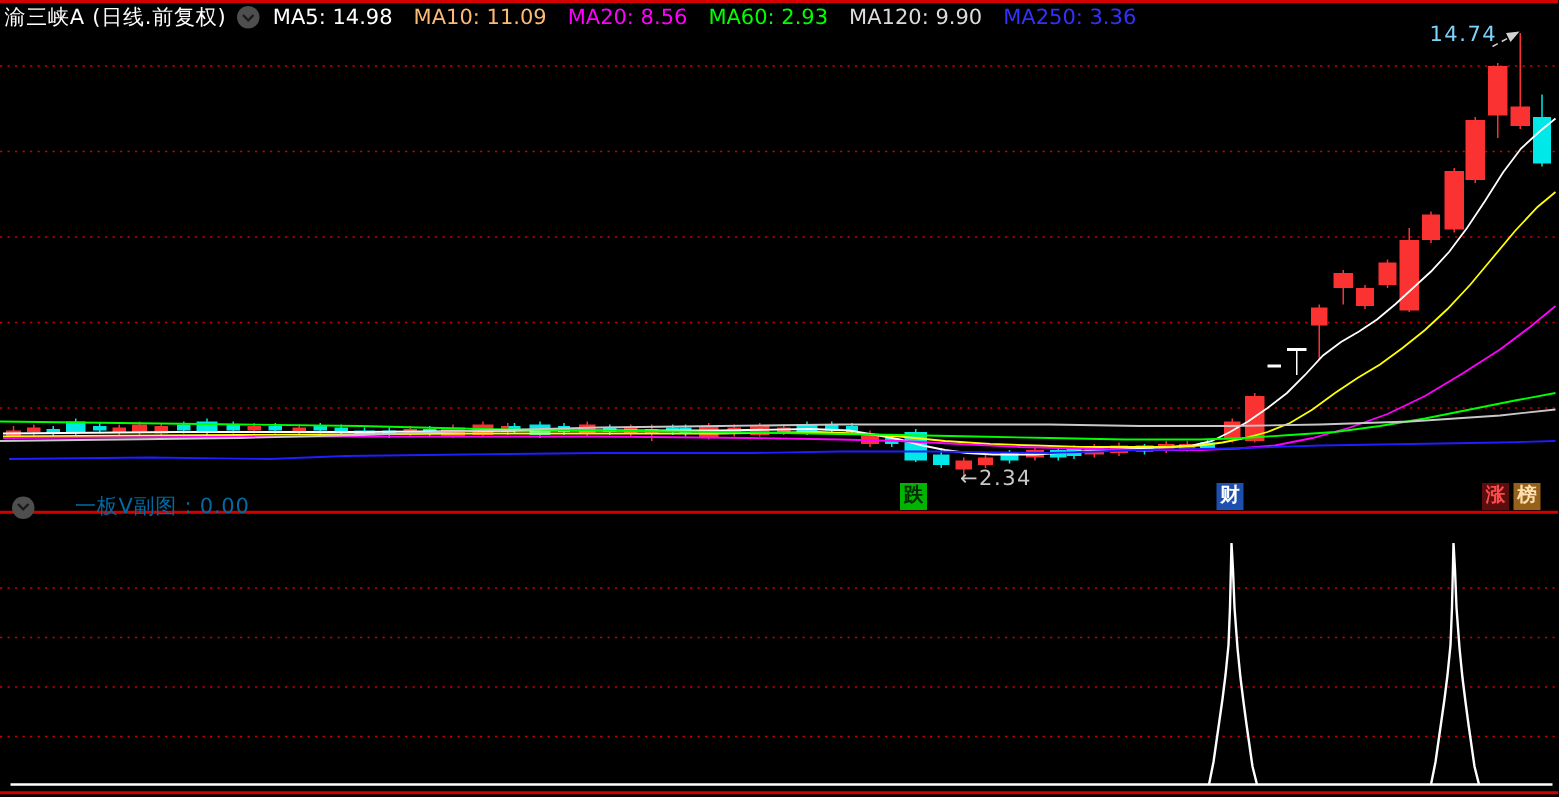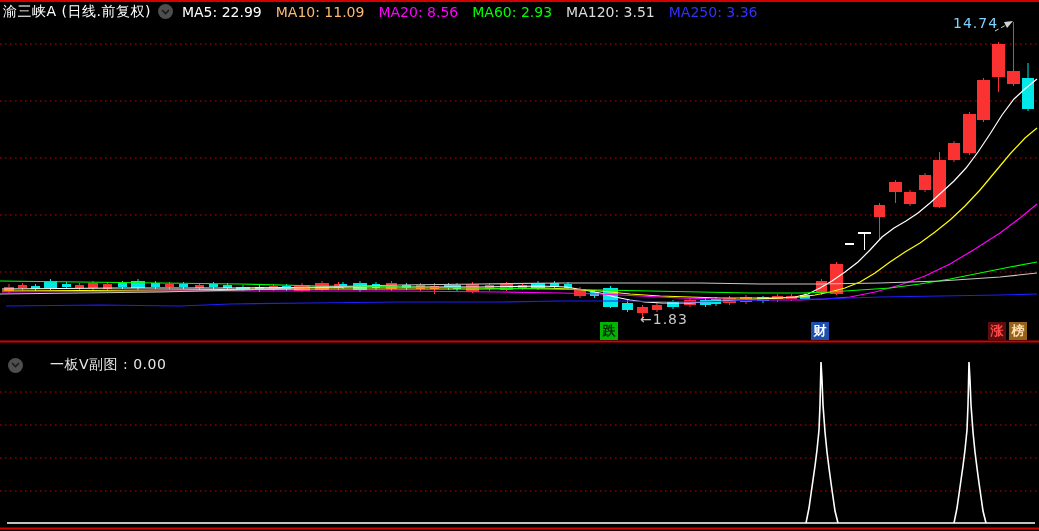--- a/index.html
+++ b/index.html
@@ -11,22 +11,22 @@
   .title{margin-right:7px;letter-spacing:0.5px;}
   .chev{width:15px;height:15px;border-radius:50%;background:#4e4e4e;display:inline-flex;
         align-items:center;justify-content:center;margin-right:9px;flex:0 0 auto;}
   .ma{margin-right:14px;}
   .ma5{color:#ffffff}.ma10{color:#fdba74}.ma20{color:#ff00ff}
   .ma60{color:#00ff00}.ma120{color:#dcdcdc}.ma250{color:#3232ff}
   .lbl-high{position:absolute;left:953px;top:15px;color:#7dd3fc;font-size:14px;letter-spacing:1px;}
   .lbl-low{position:absolute;left:640px;top:311px;color:#c8c8c8;font-size:14px;letter-spacing:1px;}
   .marker{position:absolute;width:18px;height:18px;line-height:18px;text-align:center;
           font-size:13px;font-weight:bold;}
-  .sub-header{position:absolute;left:8px;top:356px;display:flex;align-items:center;
-              color:#e5e5e5;font-size:14px;}
+  .sub-header{position:absolute;left:8px;top:329px;display:flex;align-items:center;
+              color:#0369a1;font-size:14px;}
   .sub-header .chev{margin-right:27px;}
   .sub-title{letter-spacing:0.5px;}
 </style>
 </head>
 <body>
 
 <div class="screen">
   <svg id="cv" width="1039" height="531">
       <line x1="0" y1="44" x2="1039" y2="44" stroke="#c80000" stroke-width="1" stroke-dasharray="1.5 3.5"></line>
       <line x1="0" y1="101" x2="1039" y2="101" stroke="#c80000" stroke-width="1" stroke-dasharray="1.5 3.5"></line>
@@ -192,30 +192,30 @@
       <line x1="0" y1="528.5" x2="1039" y2="528.5" stroke="#d40000" stroke-width="2"></line>
     </svg>
 
   <div class="header">
     <span class="title">渝三峡A (日线.前复权)</span>
     <span class="chev">
       <svg width="9" height="6">
           <path d="M1 1 L4.5 4.5 L8 1" stroke="#1a1a1a" stroke-width="1.6" fill="none"></path>
         </svg>
     </span>
-    <span class="ma ma5">MA5: 22.99</span>
+    <span class="ma ma5">MA5: 14.98</span>
     <span class="ma ma10">MA10: 11.09</span>
     <span class="ma ma20">MA20: 8.56</span>
     <span class="ma ma60">MA60: 2.93</span>
-    <span class="ma ma120">MA120: 3.51</span>
+    <span class="ma ma120">MA120: 9.90</span>
     <span class="ma ma250">MA250: 3.36</span>
   </div>
 
   <div class="lbl-high">14.74</div>
-  <div class="lbl-low">←1.83</div>
+  <div class="lbl-low">←2.34</div>
 
   <div class="sub-header">
     <span class="chev">
       <svg width="9" height="6">
           <path d="M1 1 L4.5 4.5 L8 1" stroke="#1a1a1a" stroke-width="1.6" fill="none"></path>
         </svg>
     </span>
     <span class="sub-title">一板V副图 : 0.00</span>
   </div>
 <div class="marker" style="left: 600px; top: 322px; background: rgb(0, 180, 0); color: rgb(0, 42, 0);">跌</div>

